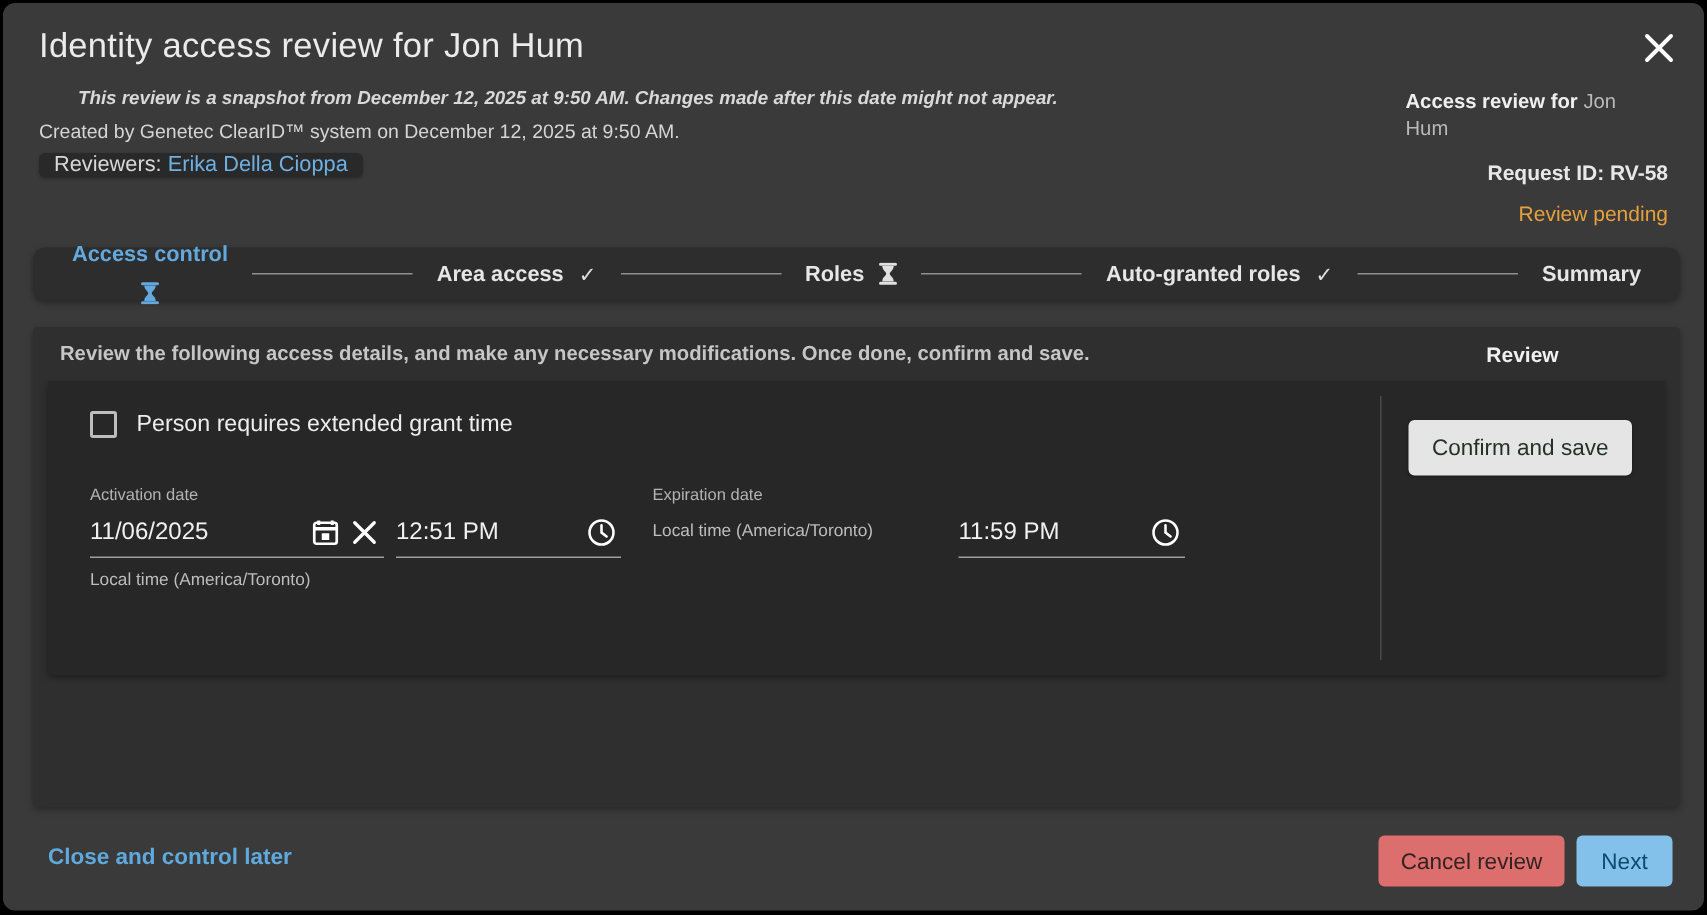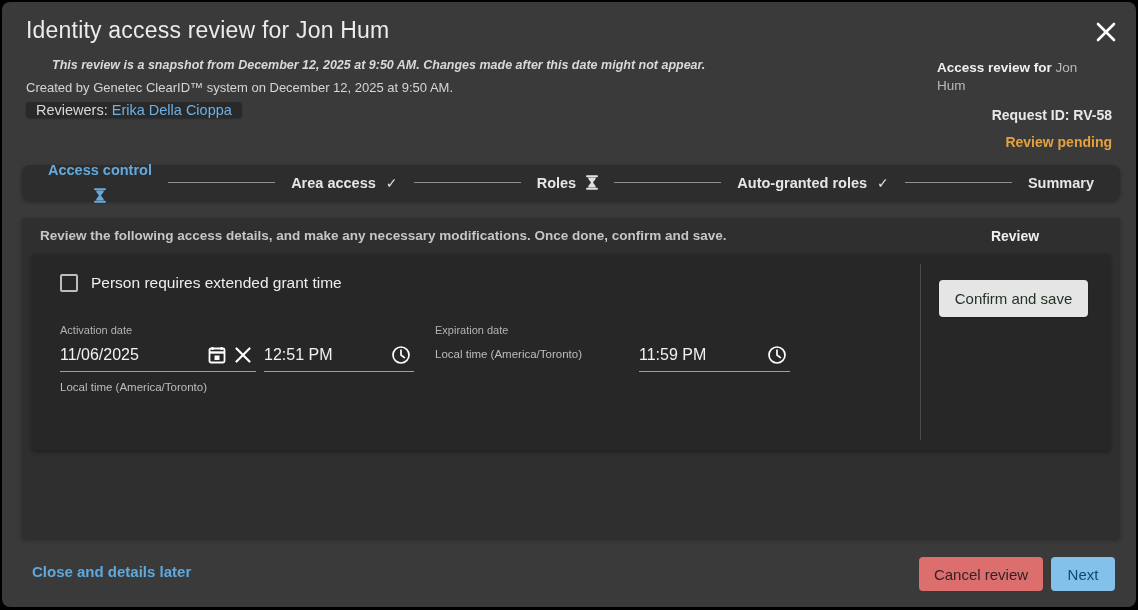--- a/index.html
+++ b/index.html
@@ -11,21 +11,21 @@
   
   .title { position:absolute; left:24px; top:15px; font-size:23px; font-weight:400; color:#ebebeb; letter-spacing:.2px; }
   .snapshot { position:absolute; left:16px; top:56px; font-size:12.5px; font-style:italic; font-weight:700; color:#d9d9d9;margin-left:34px; }
   .created { position:absolute; left:24px; top:78px; font-size:13px; color:#d5d5d5; }
   .chip { position:absolute; left:24px; top:100px; background:#292929; border-radius:4px; padding:0 10px; font-size:14.5px; color:#d8d8d8; box-shadow:0 1px 2px rgba(0,0,0,.25); }
   .chip a { color:#6db0e4; text-decoration:none; }
   .close-btn { position:absolute; right:14px; top:14px; width:32px; height:32px; cursor:pointer; display:flex; align-items:center; justify-content:center; }
   .access-for { position:absolute; left:935px; top:57px; width:148px; font-size:13.5px; line-height:18px; color:#b9b9b9; }
   .access-for b { color:#efefef; font-weight:700; }
   .request-id { position:absolute; right:24px; top:105px; font-size:14px; font-weight:700; color:#e8e8e8;padding-left:44px; }
-  .status-pending { position:absolute; right:24px; top:132px; font-size:14px; font-weight:700; color:#e5a13d; }
+  .status-pending { position:absolute; right:24px; top:132px; font-size:14px; font-weight:400; color:#e5a13d; }
   
   .stepper { position:absolute; left:20px; top:163px; width:1098px; height:35px; background:#2d2d2d; border-radius:8px;
              display:flex; align-items:center; padding:0 26px; box-shadow:0 2px 4px rgba(0,0,0,.35); }
   .step { display:flex; align-items:center; gap:10px; font-size:14.5px; font-weight:700; color:#e6e6e6; white-space:nowrap; }
   .step.active { color:#64a9dd;flex-direction:column; }
   .step .check { font-size:14px; color:#e0e0e0; font-weight:400; }
   .connector { flex:1; height:1px; background:#8f8f8f; margin:0 16px; }
   
   .panel { position:absolute; left:20px; top:216px; width:1098px; height:320px; background:#2f2f2f; border-radius:3px; box-shadow:0 2px 5px rgba(0,0,0,.3); }
   .instruction { position:absolute; left:18px; top:10px; font-size:13.5px; font-weight:700; color:#c6c6c6; }
@@ -182,17 +182,17 @@
               </svg>
           </span>
         </div>
       </div>
 
       <div class="v-divider"></div>
       <button class="confirm-btn">Confirm and save</button>
     </div>
   </div>
 
-  <a class="close-link">Close and details later</a>
+  <a class="close-link">Close and control later</a>
   <button class="cancel-btn">Cancel review</button>
   <button class="next-btn">Next</button>
 
 </div>
 
 </body></html>

